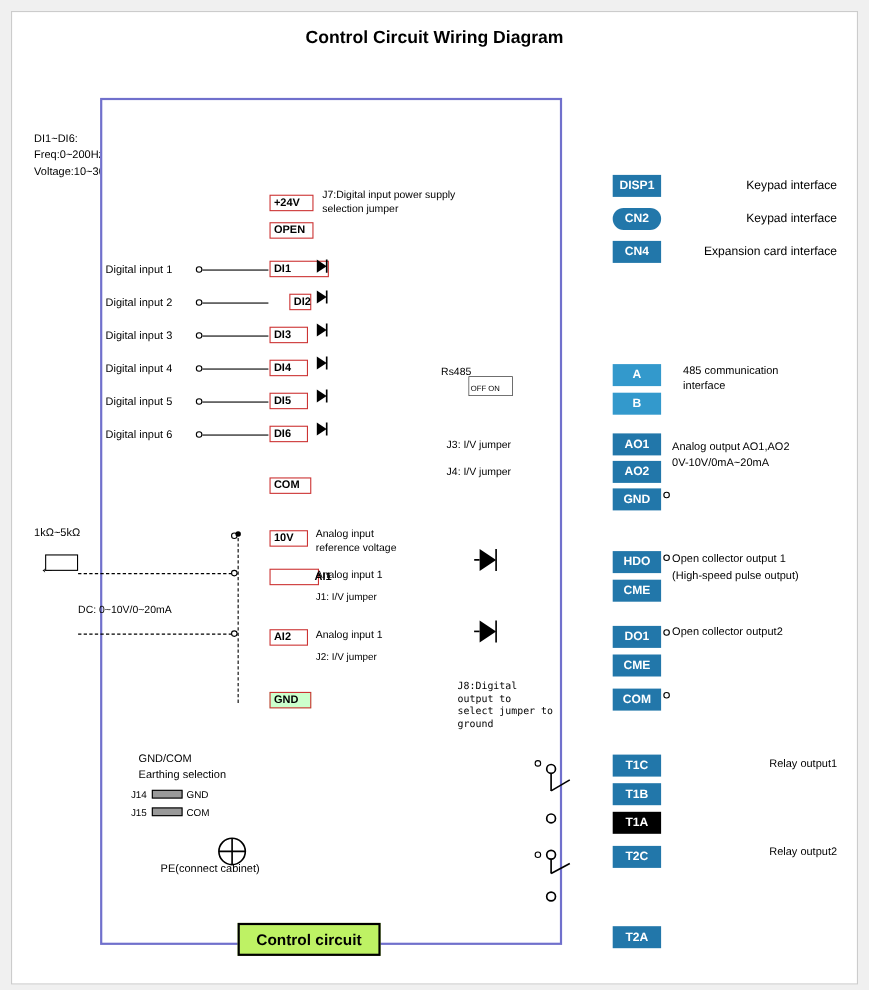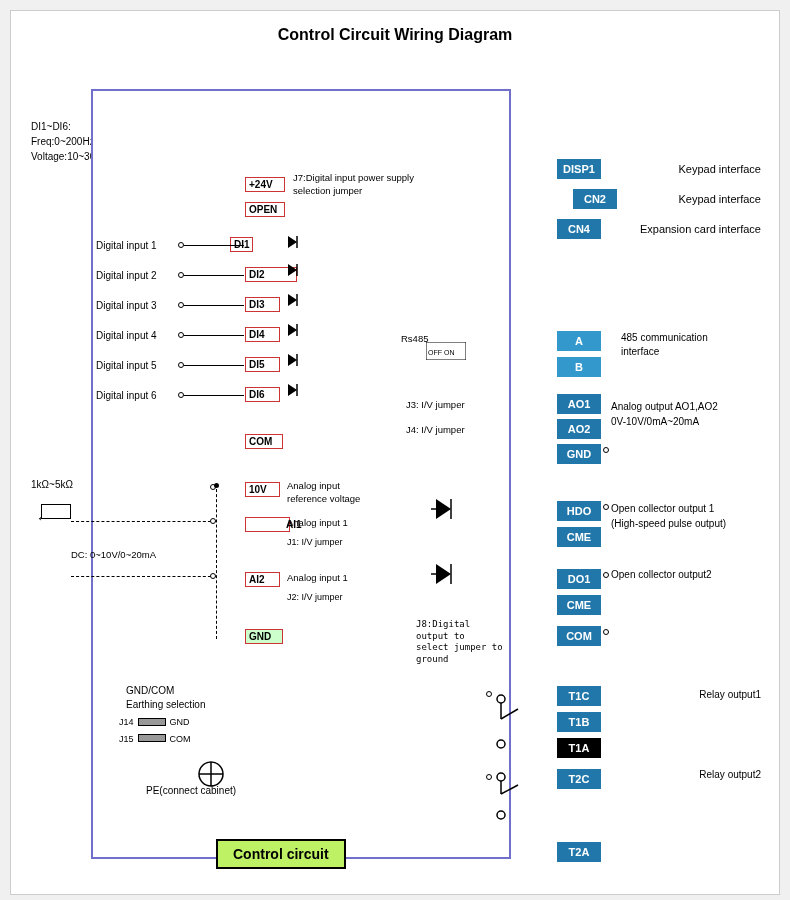--- a/index.html
+++ b/index.html
@@ -140,22 +140,22 @@
     </div>
 
     <div class="main-box"></div>
 
     <div class="terminal-block" style="left:214px; top:118px; width:40px;">+24V</div>
 
     <div class="terminal-block" style="left:214px; top:143px; width:40px;">OPEN</div>
 
     <div style="position:absolute; left:262px; top:112px; font-size:9.5px; width:130px; line-height:1.4;">J7:Digital input power supply selection jumper</div>
 
-    <div class="terminal-block" style="left:199px; top:178px; width:23px;">DI1</div>
-    <div class="terminal-block" style="left:214px; top:208px; width:52px;">DI2</div>
+    <div class="terminal-block" style="left:214px; top:178px; width:54px;">DI1</div>
+    <div class="terminal-block" style="left:232px; top:208px; width:20px;">DI2</div>
     <div class="terminal-block" style="left:214px; top:238px; width:35px;">DI3</div>
     <div class="terminal-block" style="left:214px; top:268px; width:35px;">DI4</div>
     <div class="terminal-block" style="left:214px; top:298px; width:35px;">DI5</div>
     <div class="terminal-block" style="left:214px; top:328px; width:35px;">DI6</div>
 
     <div class="di-label" style="left:65px; top:181px;">Digital input 1</div>
     <div class="di-label" style="left:65px; top:211px;">Digital input 2</div>
     <div class="di-label" style="left:65px; top:241px;">Digital input 3</div>
     <div class="di-label" style="left:65px; top:271px;">Digital input 4</div>
     <div class="di-label" style="left:65px; top:301px;">Digital input 5</div>
@@ -210,21 +210,21 @@
 
     <div class="connector-block" style="right:160px; top:272px; width:35px;">A</div>
 
     <div class="connector-block" style="right:160px; top:298px; width:35px;">B</div>
 
     <div style="position:absolute; right:0px; top:272px; font-size:10px; width:140px; line-height:1.4;margin-left:48px;">485 communication<br>interface</div>
 
     <div class="connector-block" style="right:160px; top:100px; width:44px; background:#2277aa;">DISP1</div>
     <div style="position:absolute; right:0px; top:104px; font-size:11px;">Keypad interface</div>
 
-    <div class="connector-block" style="right:144px; top:130px; width:44px; background:#2277aa;">CN2</div>
+    <div class="connector-block" style="right:160px; top:130px; width:44px; background:#2277aa;border-radius:10px;">CN2</div>
     <div style="position:absolute; right:0px; top:134px; font-size:11px;">Keypad interface</div>
 
     <div class="connector-block" style="right:160px; top:160px; width:44px; background:#2277aa;">CN4</div>
     <div style="position:absolute; right:0px; top:164px; font-size:11px;">Expansion card interface</div>
 
     <div style="position:absolute; left:375px; top:340px; font-size:9.5px;">J3: I/V jumper</div>
     <div class="connector-block" style="right:160px; top:335px; width:35px; background:#2277aa;">AO1</div>
     <div style="position:absolute; left:375px; top:365px; font-size:9.5px;">J4: I/V jumper</div>
     <div class="connector-block" style="right:160px; top:360px; width:35px; background:#2277aa;">AO2</div>
     <div class="connector-block" style="right:160px; top:385px; width:35px; background:#2277aa;">GND</div>

